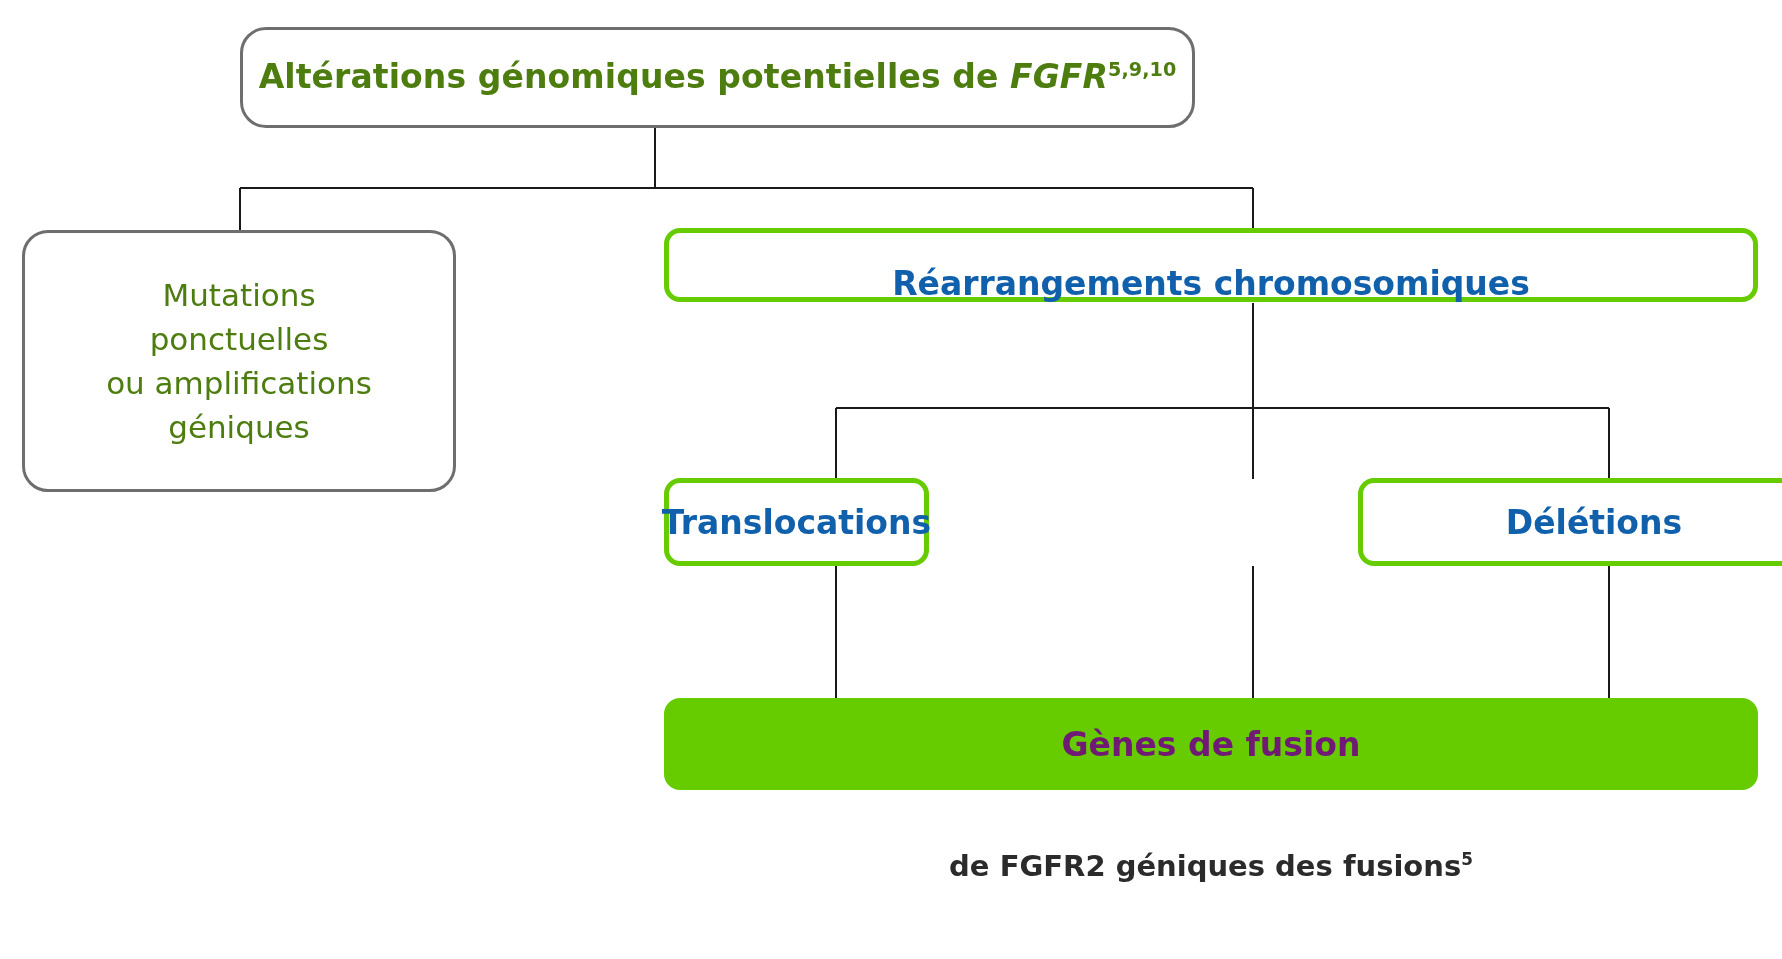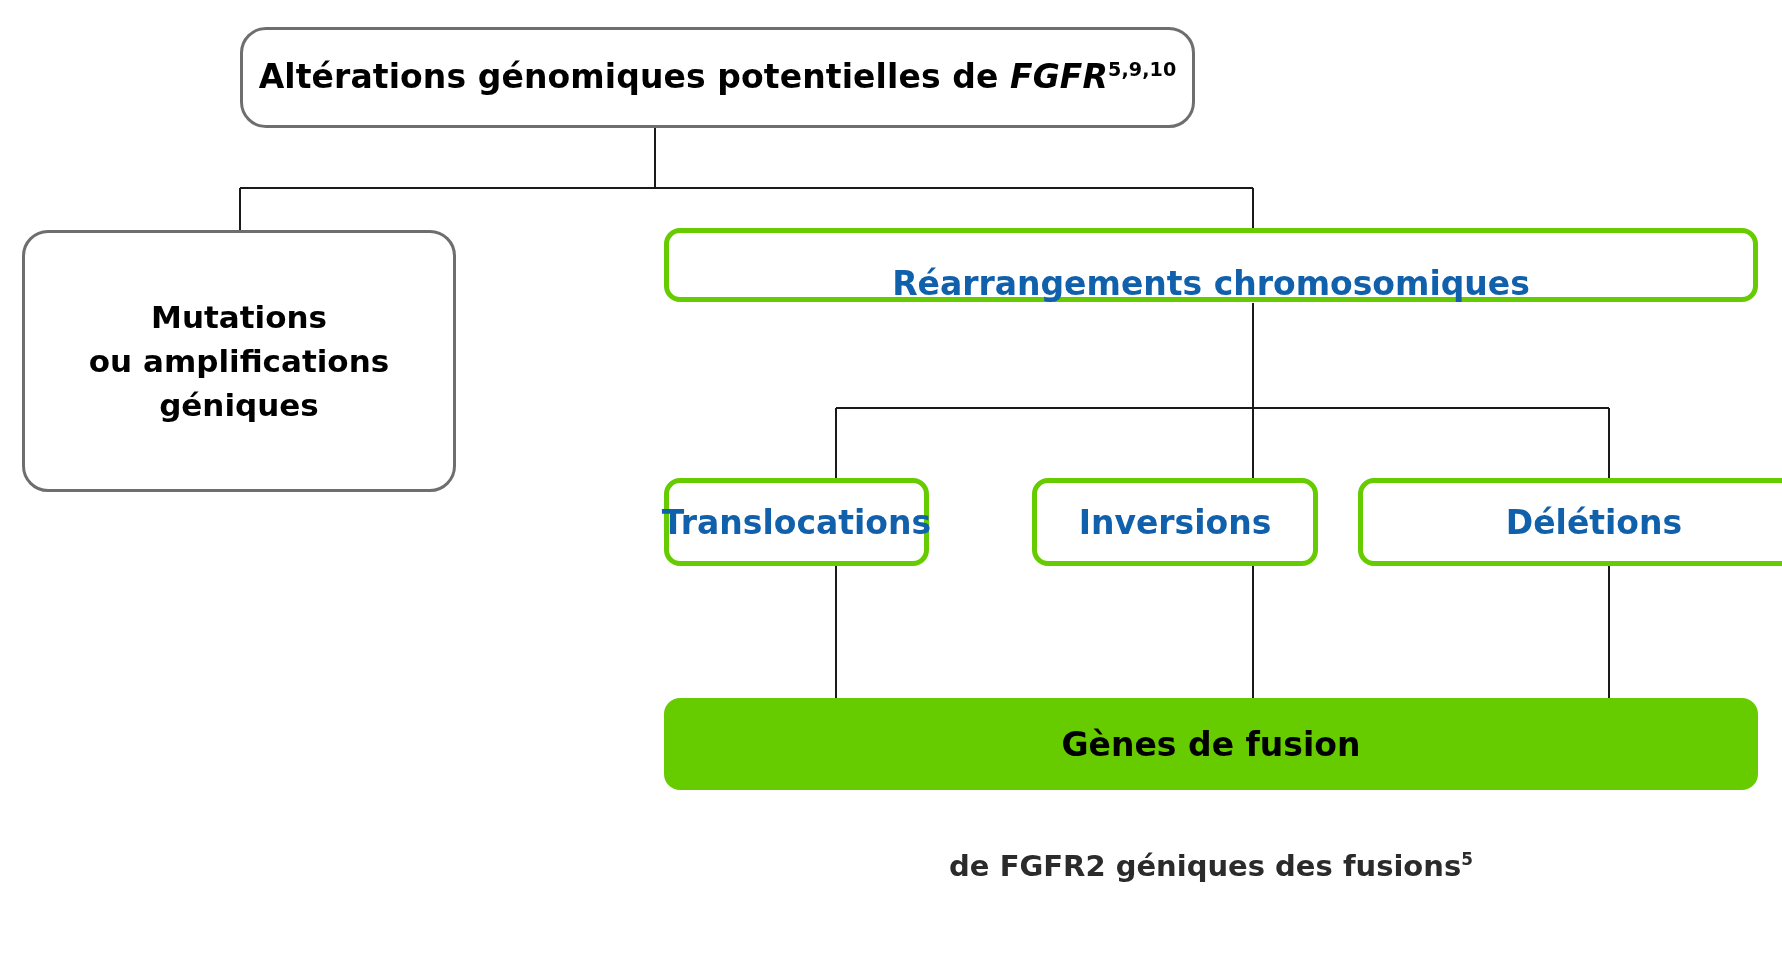--- a/index.html
+++ b/index.html
@@ -26,39 +26,39 @@
     border:5px solid #66cc00;
     border-radius:16px;
   }
   
   .card-green-fill{
     background:#66cc00;
     border:5px solid #66cc00;
     border-radius:16px;
   }
 
-  .t-dark{color:#000000;}
+  .t-dark{color:#4d7c0f;}
   .t-blue{color:#1060ac;}
-  .t-white{color:#000000;}
+  .t-white{color:#701a75;}
 
   #root-node{
     left:240px;top:27px;width:955px;height:101px;
   }
   #root-label{
     font-size:33px;font-weight:700;letter-spacing:.1px;line-height:1.1;
     white-space:nowrap;
   }
   #root-label .gene{font-style:italic;}
   sup{font-size:.58em;vertical-align:super;line-height:0;font-style:normal;font-weight:700;}
 
   #mutations-node{
     left:22px;top:230px;width:434px;height:262px;
   }
   #mutations-label{
-    font-size:31px;font-weight:700;line-height:1.42;
+    font-size:31px;font-weight:400;line-height:1.42;
   }
 
   #rearrangements-node{
     left:664px;top:228px;width:1094px;height:74px;
   }
   #rearrangements-label{font-size:33px;font-weight:700;margin-top:36px;}
 
   #translocations-node{left:664px;top:478px;width:265px;height:88px;}
   #inversions-node{left:1032px;top:478px;width:286px;height:88px;}
   #deletions-node{left:1358px;top:478px;width:472px;height:88px;}
@@ -108,36 +108,34 @@
 
   <div class="node card-grey" id="root-node">
     <div id="root-label" class="t-dark">
       <span>Altérations génomiques potentielles de </span><span class="gene">FGFR</span><sup>5,9,10</sup>
     </div>
   </div>
 
   <div class="node card-grey" id="mutations-node">
     <div id="mutations-label" class="t-dark">
       <div>Mutations</div>
+      <div>ponctuelles</div>
       <div>ou amplifications</div>
       <div>géniques</div>
     </div>
   </div>
 
   <div class="node card-green" id="rearrangements-node">
     <div id="rearrangements-label" class="t-blue">Réarrangements chromosomiques</div>
   </div>
 
   <div class="node card-green" id="translocations-node">
     <div class="leaf-label t-blue">Translocations</div>
   </div>
 
-  <div class="node card-green" id="inversions-node">
-    <div class="leaf-label t-blue">Inversions</div>
-  </div>
 
   <div class="node card-green" id="deletions-node">
     <div class="leaf-label t-blue">Délétions</div>
   </div>
 
   <div class="node card-green-fill" id="fusion-node">
     <div id="fusion-label" class="t-white">Gènes de fusion</div>
   </div>
 
   <div id="caption">

